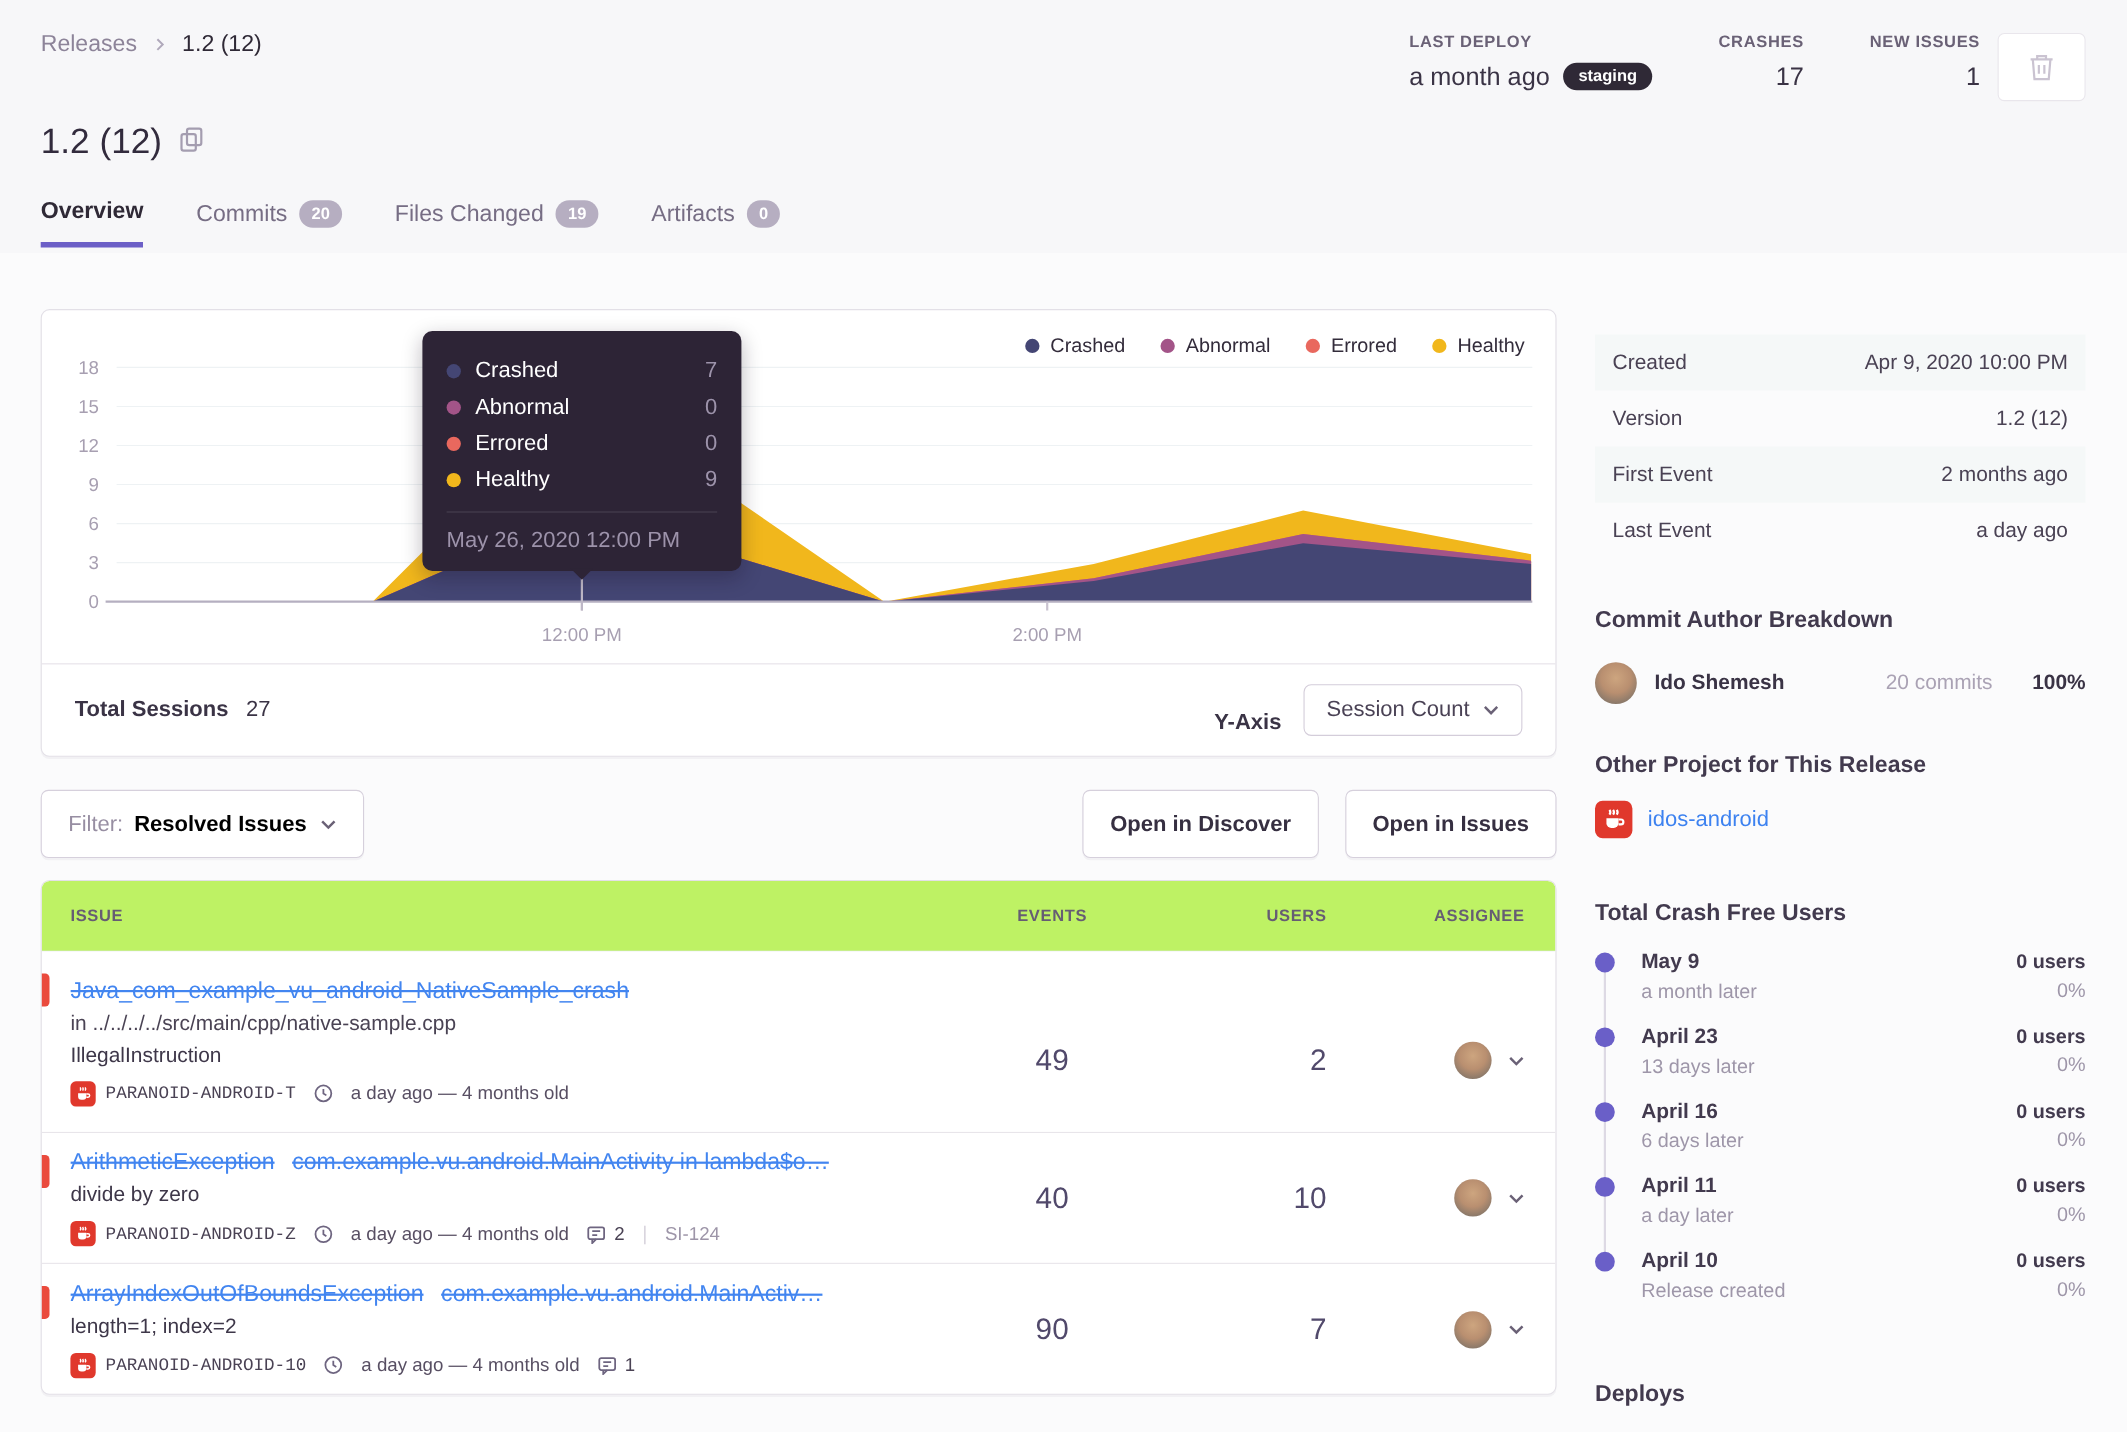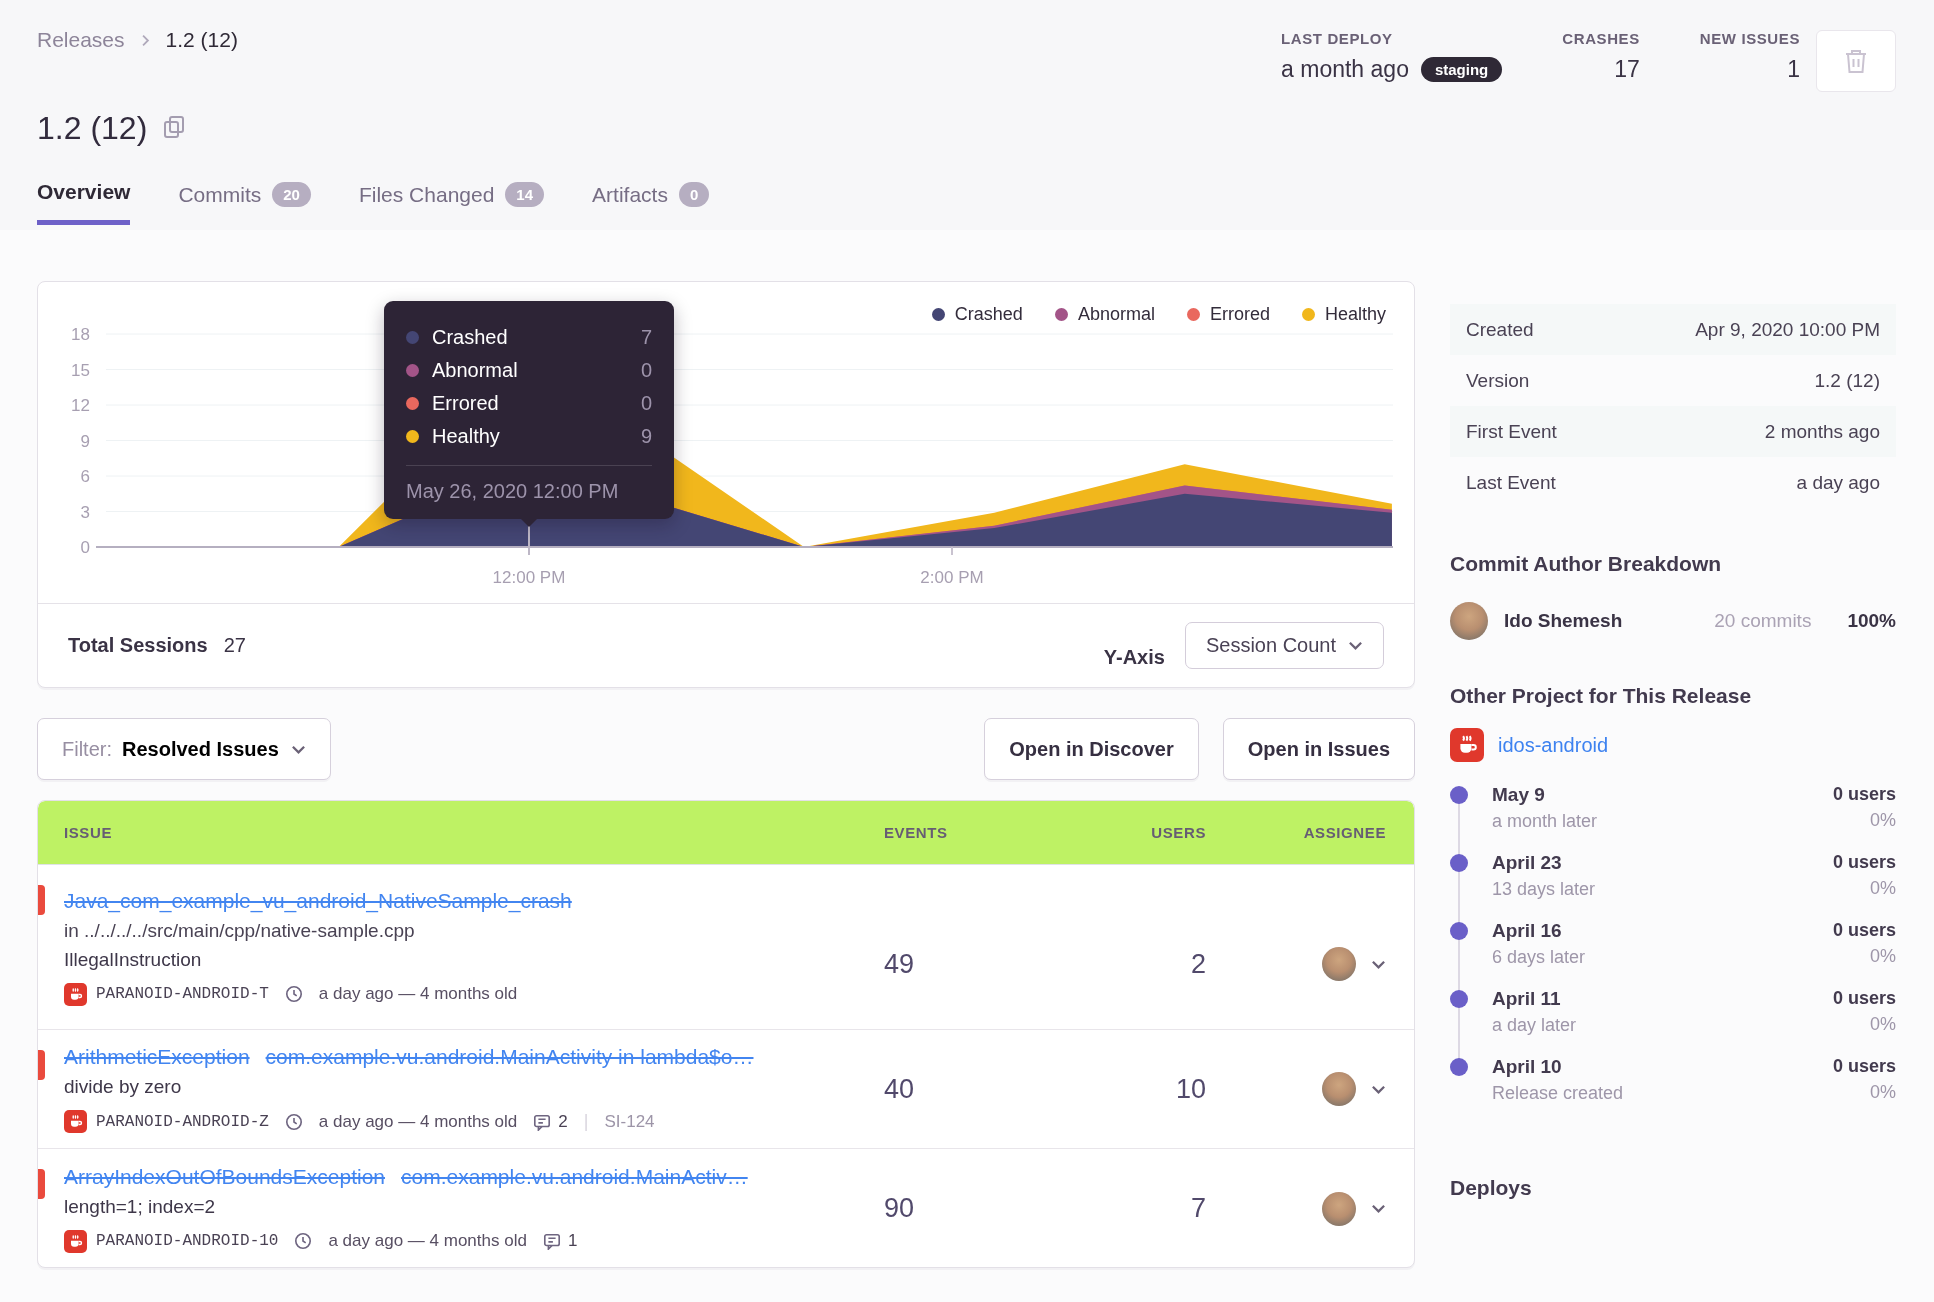--- a/index.html
+++ b/index.html
@@ -74,21 +74,21 @@
   .filter-prefix { color:#978ea2; margin-right:10px; }
   .filter-value { color:#000000; font-weight:700; margin-right:12px; }
   .action-btns { margin-left:auto; display:flex; gap:24px; }
   .action-btns .btn { font-weight:700; color:#362f41; }
 
   
   .issues-card { left:37px; top:800px; width:1378px; height:468px; overflow:hidden; }
   .tbl-header { height:64px; background:#bef264; border-bottom:1px solid #dfe3e6; display:flex; align-items:center;
     font-size:15px; font-weight:700; letter-spacing:.6px; color:#665d73; border-radius:7px 7px 0 0; }
   .col-issue { flex:1; padding-left:26px; min-width:0; }
-  .col-events { width:150px; text-align:left; padding-right:5px; }
+  .col-events { width:150px; text-align:center; padding-right:5px; }
   .col-users  { width:180px; text-align:right; padding-right:8px; }
   .col-assignee { width:200px; text-align:right; padding-right:28px; }
   .issue-row { position:relative; display:flex; align-items:center; border-bottom:1px solid #e8e5ea; }
   .issue-row:last-child { border-bottom:none; }
   .row-tall { height:165px; } .row-std { height:119px; }
   .unhandled-bar { position:absolute; left:-1px; top:20px; width:8px; height:30px; background:#ea4a3d; border-radius:0 4px 4px 0; }
   .issue-main { flex:1; padding-left:26px; min-width:0; }
   .issue-title-line { white-space:nowrap; overflow:hidden; text-overflow:ellipsis; font-size:21px; }
   .issue-link { color:#4285f0; text-decoration:line-through; font-weight:500; cursor:pointer; }
   .issue-link-detail { color:#4285f0; text-decoration:line-through; font-weight:400; margin-left:16px; }
@@ -190,21 +190,21 @@
   <div class="tabs">
     <div class="tab active">
       <span>Overview</span>
     </div>
     <div class="tab">
       <span>Commits</span>
       <span class="tab-badge">20</span>
     </div>
     <div class="tab">
       <span>Files Changed</span>
-      <span class="tab-badge">14</span>
+      <span class="tab-badge">19</span>
     </div>
     <div class="tab">
       <span>Artifacts</span>
       <span class="tab-badge">0</span>
     </div>
   </div>
 
   <div class="card chart-card">
     <svg id="sessions-svg" width="1378" height="323" viewBox="0 0 1378 323">
         <text x="52" y="271" text-anchor="end" fill="#a79fb1" font-size="17">0</text>
@@ -466,20 +466,21 @@
       <span class="java-icon lg">
           <svg width="22" height="22" viewBox="0 0 20 20" fill="none" stroke="#fff" stroke-width="1.8">
             <path d="M4 9 H14 V13 A4 4 0 0 1 10 17 H8 A4 4 0 0 1 4 13 Z" fill="#fff" stroke="none"></path>
             <path d="M14 10 H16 A1.6 1.6 0 0 1 16 14 H14" stroke="#fff"></path>
             <path d="M6.5 2 Q8 4 6.5 6 M9.5 2 Q11 4 9.5 6 M12.5 2 Q14 4 12.5 6"></path>
           </svg>
         </span>
       <span class="proj-link">idos-android</span>
     </div>
 
+    <div class="side-h crashfree-h">Total Crash Free Users</div>
     <div class="timeline">
       <div class="tl-line"></div>
       <div class="tl-item">
         <span class="tl-dot"></span>
         <div class="tl-date">May 9</div>
         <div class="tl-when">a month later</div>
         <div class="tl-right">
             <div class="tl-users">0 users</div>
             <div class="tl-pct">0%</div>
           </div>

